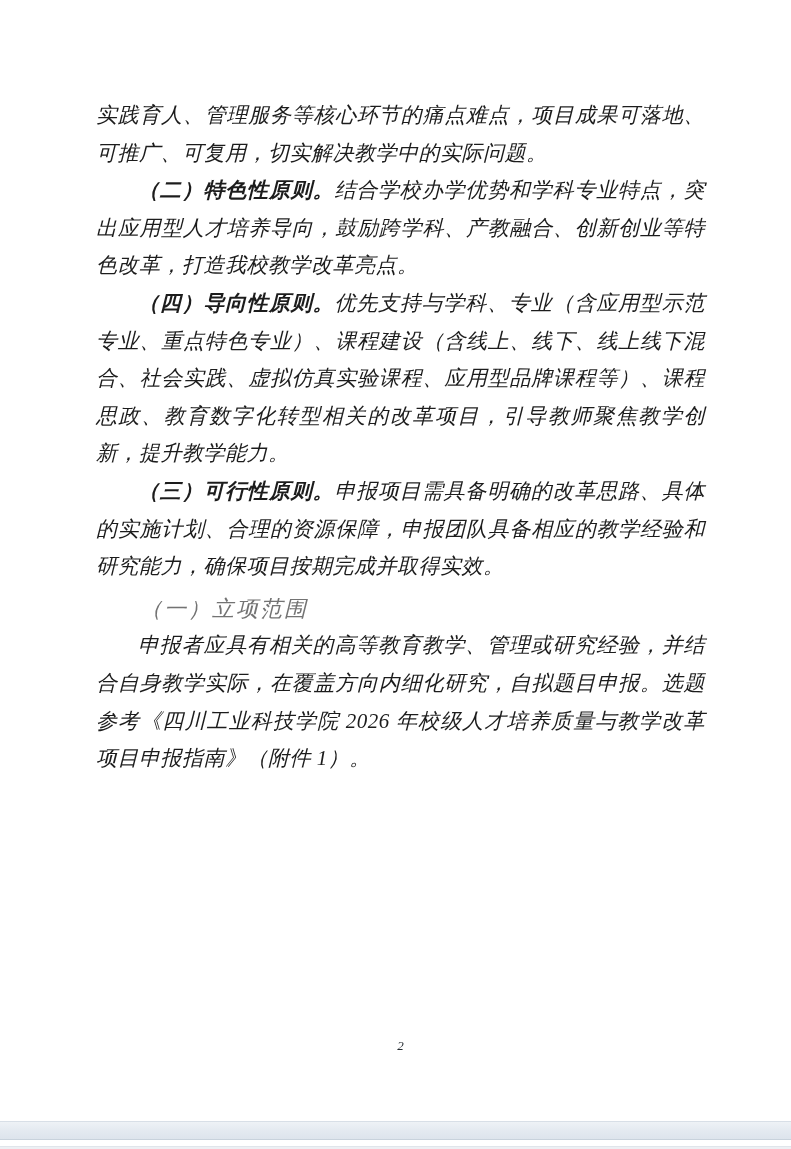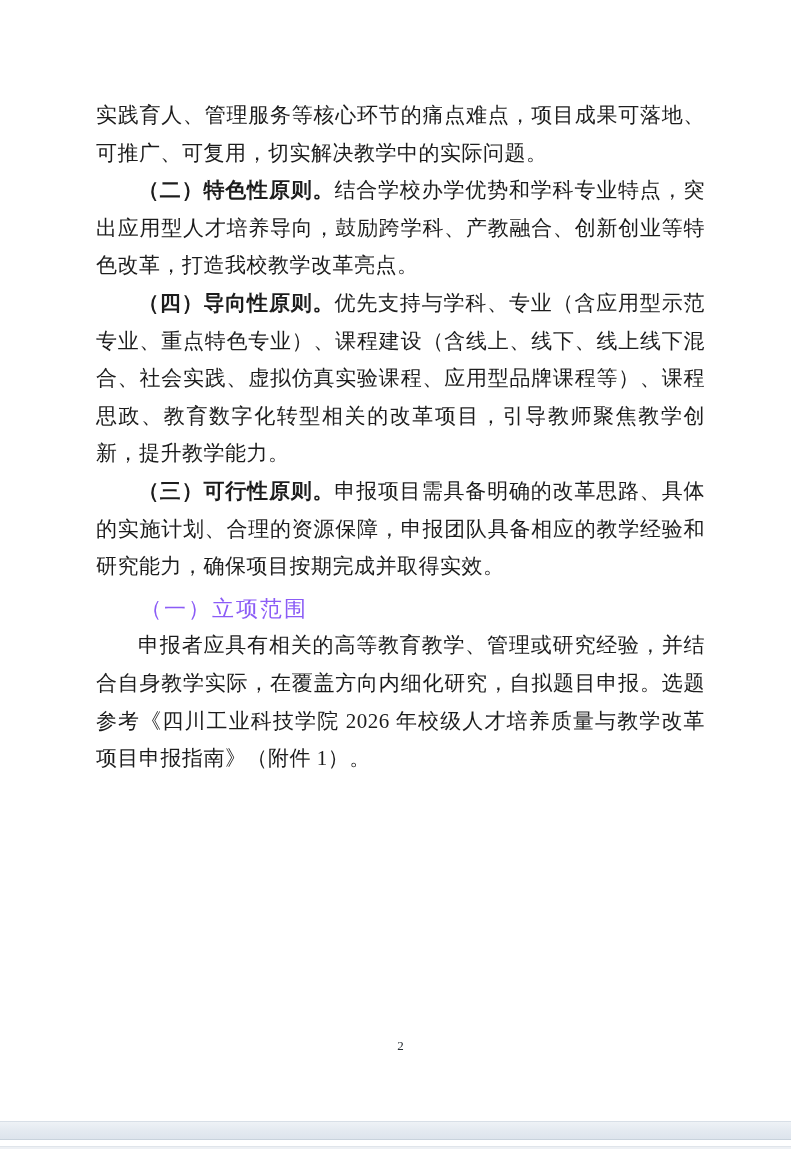--- a/index.html
+++ b/index.html
@@ -12,20 +12,21 @@
     height: 1149px;
     overflow: hidden;
     position: relative;
     font-family: "Liberation Serif", "DejaVu Serif", serif;
   }
   .page {
     position: relative;
     width: 775px;
     height: 1121px;
     background: #ffffff;
+    font-style: italic;
   }
   .text-block {
     position: absolute;
     left: 96px;
     top: 97px;
     width: 609px;
     font-family: "Liberation Serif", "DejaVu Serif", serif;
     font-size: 21px;
     line-height: 37.6px;
     color: #1c1c1c;
@@ -50,21 +51,21 @@
     color: #000000;
     margin: 7px 0 0 0;
     text-indent: 2em;
     letter-spacing: 1px;
     line-height: 37.6px;
   }
   .heading-kai {
     font-family: "Liberation Serif", "DejaVu Serif", serif;
     font-weight: 500;
     font-size: 22px;
-    color: #8b5cf6;
+    color: #737373;
     margin: 4px 0 0 0;
     text-indent: 2em;
     letter-spacing: 2px;
     line-height: 37.6px;
   }
   .page-number {
     position: absolute;
     left: 96px;
     top: 1038px;
     width: 609px;

